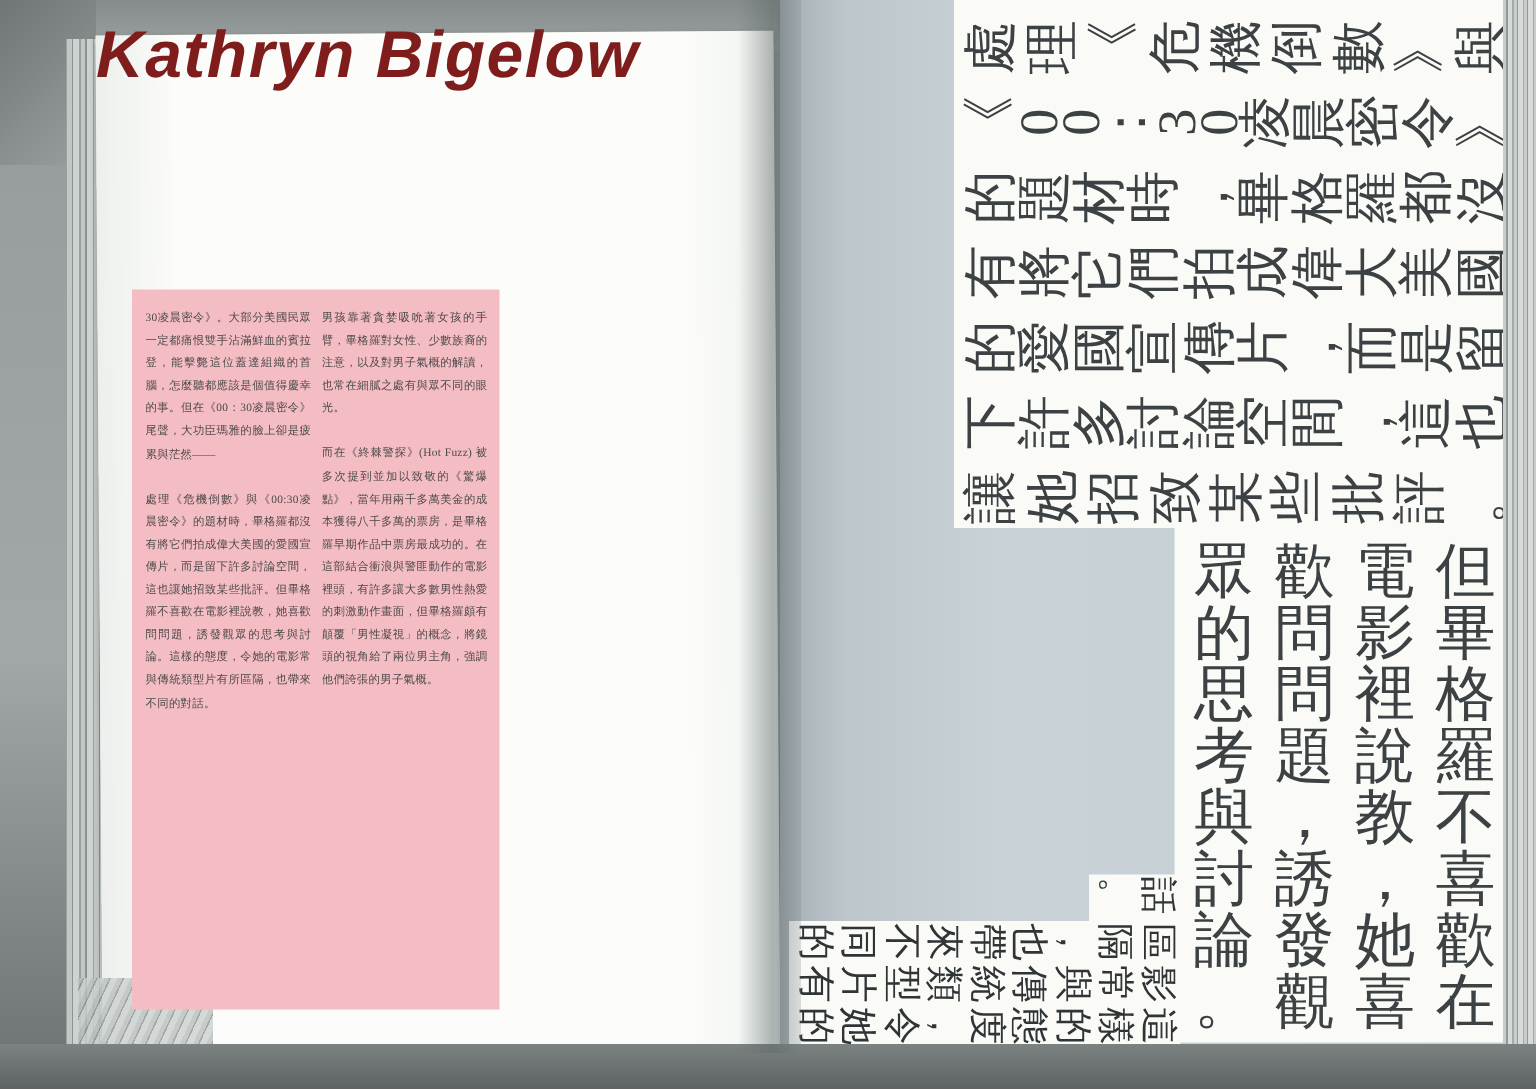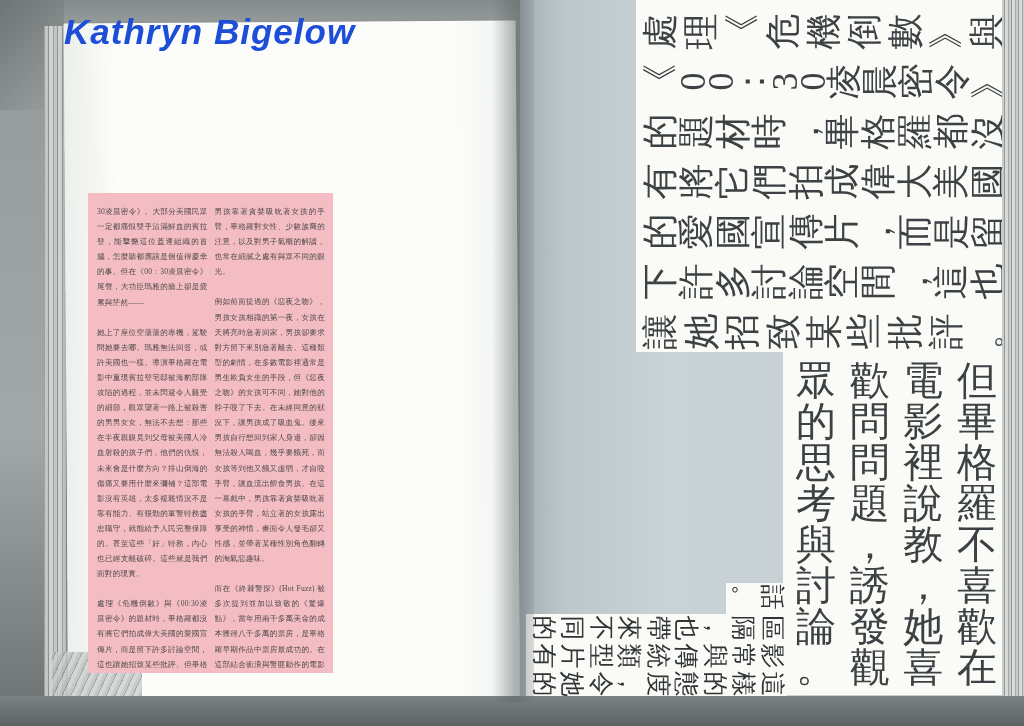--- a/index.html
+++ b/index.html
@@ -28,21 +28,21 @@
       background:repeating-linear-gradient(90deg,
         #c8cdcc 0 2px,#939998 2px 3px,#d6dbda 3px 6px,#a4aaa9 6px 7px);}
 
   
   .left-page{position:absolute;left:66px;top:22px;width:452px;height:680px;
       transform:rotate(-0.4deg);
       background:linear-gradient(90deg,#ecefec 0%,#fcfdfb 12%,#fcfdfb 86%,#eff2ef 100%);
       box-shadow:0 2px 4px rgba(40,45,44,.35);}
   .heading{position:absolute;left:64px;top:12px;
       font-family:"Liberation Sans",sans-serif;font-style:italic;font-weight:600;
-      font-size:35px;letter-spacing:1px;color:#1d4ed8;z-index:5;}
+      font-size:44px;letter-spacing:1px;color:#7f1d1d;z-index:5;}
 
   .pink-block{position:absolute;left:88px;top:193px;width:245px;height:480px;
       background:#f4bdc3;z-index:4;overflow:hidden;
       display:flex;gap:7px;padding:11px 8px 0 9px;box-sizing:border-box;justify-content:center;}
   .pink-col{width:113px;overflow:hidden;}
   .pink-col p{margin:0 0 15px 0;font-size:7.6px;line-height:15.1px;
       color:#4e4a4b;text-align:justify;letter-spacing:.2px;}
 
   
   .right-page{position:absolute;left:520px;top:0;width:484px;height:700px;
@@ -82,26 +82,24 @@
   <div class="bg-top"></div>
   <div class="corner-tl"></div>
   <div class="stack-left"></div>
 
   <div class="left-page"></div>
   <div class="heading">Kathryn Bigelow</div>
 
   <div class="pink-block">
     <div class="pink-col">
       <p>30凌晨密令》。大部分美國民眾一定都痛恨雙手沾滿鮮血的賓拉登，能擊斃這位蓋達組織的首腦，怎麼聽都應該是個值得慶幸的事。但在《00：30凌晨密令》尾聲，大功臣瑪雅的臉上卻是疲累與茫然——</p>
-      <p>她上了座位空蕩蕩的專機，駕駛問她要去哪。瑪雅無法回答，或許美國也一樣。導演畢格羅在電影中重現賓拉登宅邸被海豹部隊攻陷的過程，並未閃避令人難受的細節，觀眾望著一路上被殺害的男男女女，無法不去想：那些在半夜親眼見到父母被美國人冷血射殺的孩子們，他們的仇恨，未來會是什麼方向？排山倒海的傷痛又要用什麼來彌補？這部電影沒有英雄，太多複雜情況不是靠有能力、有狠勁的軍警特務盡忠職守，就能給予人民完整保障的。甚至這些「好」特務，內心也已經支離破碎。這些就是我們面對的現實。</p>
       <p>處理《危機倒數》與《00:30凌晨密令》的題材時，畢格羅都沒有將它們拍成偉大美國的愛國宣傳片，而是留下許多討論空間，這也讓她招致某些批評。但畢格羅不喜歡在電影裡說教，她喜歡問問題，誘發觀眾的思考與討論。這樣的態度，令她的電影常與傳統類型片有所區隔，也帶來不同的對話。</p>
     </div>
     <div class="pink-col">
       <p>男孩靠著貪婪吸吮著女孩的手臂，畢格羅對女性、少數族裔的注意，以及對男子氣概的解讀，也常在細膩之處有與眾不同的眼光。</p>
-      <p>例如前面提過的《惡夜之吻》，男孩女孩相識的第一夜，女孩在天將亮時急著回家，男孩卻要求對方留下來別急著離去。這種類型的劇情，在多數電影裡通常是男生欺負女生的手段，但《惡夜之吻》的女孩可不同，她對他的脖子咬了下去。在未經同意的狀況下，讓男孩成了吸血鬼。後來男孩自行想回到家人身邊，卻因無法殺人喝血，幾乎要餓死，而女孩等到他又餓又虛弱，才自咬手臂，讓血流出餵食男孩。在這一幕戲中，男孩靠著貪婪吸吮著女孩的手臂，站立著的女孩露出享受的神情，畫面令人發毛卻又性感，並帶著某種性別角色翻轉的淘氣惡趣味。</p>
       <p>而在《終棘警探》(Hot Fuzz) 被多次提到並加以致敬的《驚爆點》，當年用兩千多萬美金的成本獲得八千多萬的票房，是畢格羅早期作品中票房最成功的。在這部結合衝浪與警匪動作的電影裡頭，有許多讓大多數男性熱愛的刺激動作畫面，但畢格羅頗有顛覆「男性凝視」的概念，將鏡頭的視角給了兩位男主角，強調他們誇張的男子氣概。</p>
     </div>
   </div>
 
   <div class="stack-corner-bl"></div>
 
   <div class="right-page">
 
     <div class="panel panel-top big-glyphs">
       <div class="rrow">

